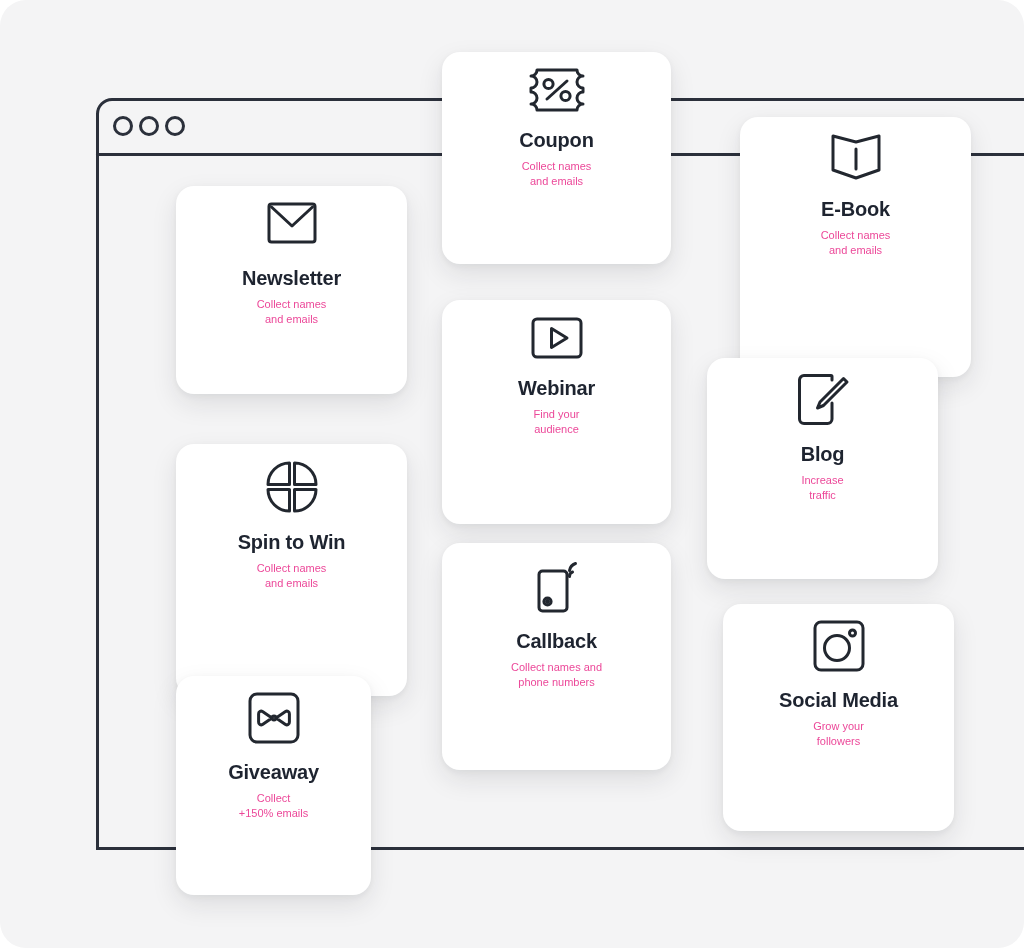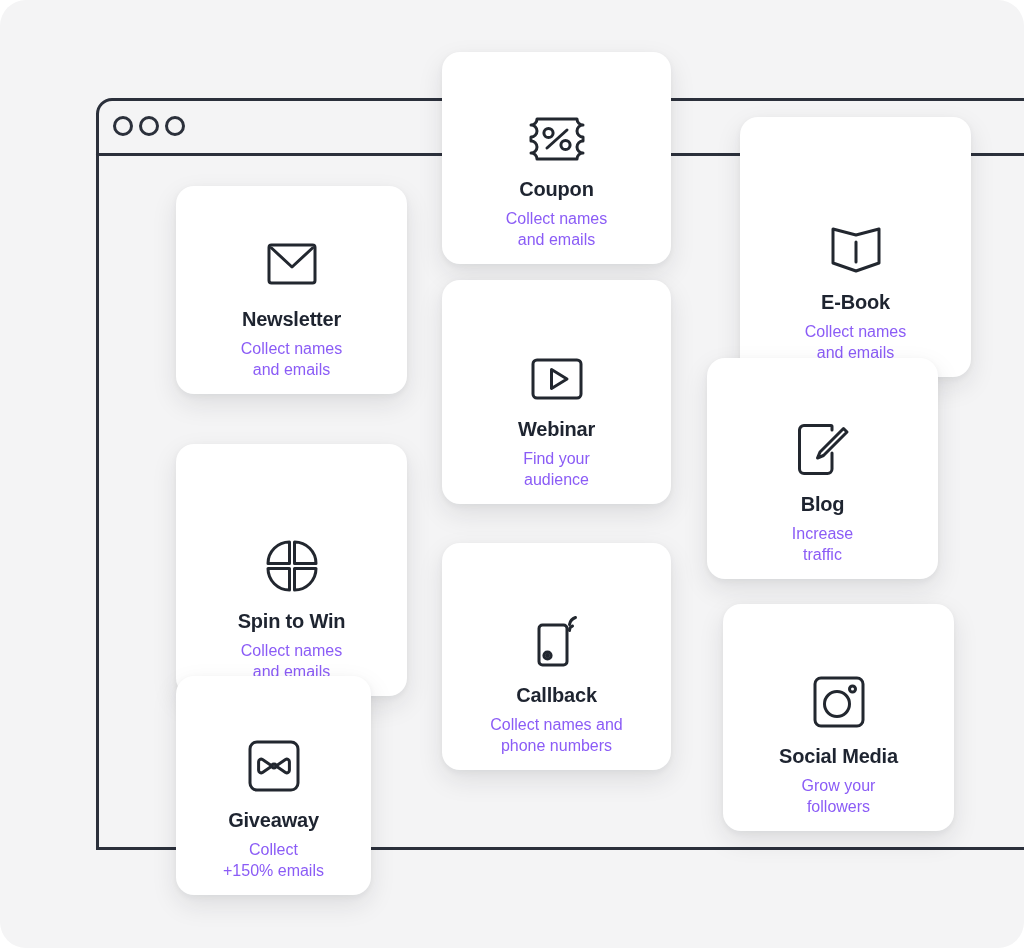--- a/index.html
+++ b/index.html
@@ -35,21 +35,21 @@
   
   .card {
     position: absolute;
     background: #ffffff;
     border-radius: 18px;
     box-shadow: 0 10px 26px rgba(26, 32, 44, 0.10),
                 0 2px 6px rgba(26, 32, 44, 0.05);
     display: flex;
     flex-direction: column;
     align-items: center;
-    justify-content: flex-end;
+    justify-content: flex-start;
     text-align: center;
     padding: 14px 12px;
   }
 
   .card-icon {
     display: flex;
     align-items: center;
     justify-content: center;
     margin-bottom: 14px;
   }
@@ -58,34 +58,34 @@
   .card-title {
     font-size: 20px;
     font-weight: bold;
     color: #1e2430;
     letter-spacing: -0.2px;
     line-height: 1.2;
     margin-bottom: 7px;
   }
 
   .card-sub {
-    font-size: 16px;
+    font-size: 11px;
     font-weight: normal;
-    color: #8b5cf6;
+    color: #ec4899;
     line-height: 1.32;
     white-space: pre-line;
   }
 
   
   #card-newsletter   { left: 176px; top: 186px; width: 231px; height: 208px; }
   #card-spin         { left: 176px; top: 427px; width: 231px; height: 252px; margin-top: 17px; }
   #card-giveaway     { left: 176px; top: 676px; width: 195px; height: 219px; }
 
   #card-coupon       { left: 442px; top: 52px;  width: 229px; height: 212px; }
-  #card-webinar      { left: 442px; top: 280px; width: 229px; height: 224px; }
+  #card-webinar      { left: 442px; top: 300px; width: 229px; height: 224px; }
   #card-callback     { left: 442px; top: 543px; width: 229px; height: 227px; }
 
   #card-ebook        { left: 740px; top: 117px; width: 231px; height: 260px; }
   #card-blog         { left: 707px; top: 358px; width: 231px; height: 221px; }
   #card-social       { left: 707px; top: 604px; width: 231px; height: 227px; margin-left: 16px; }
 </style>
 </head>
 <body>
 
 <div id="canvas">

